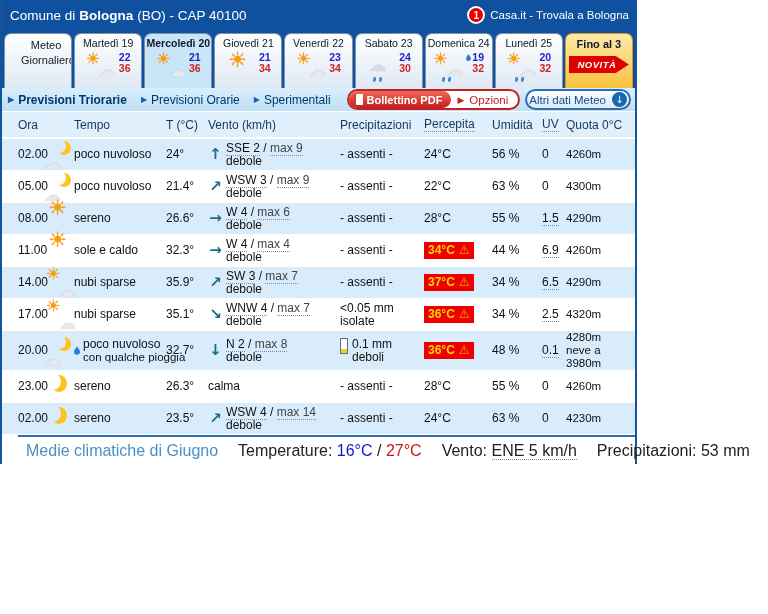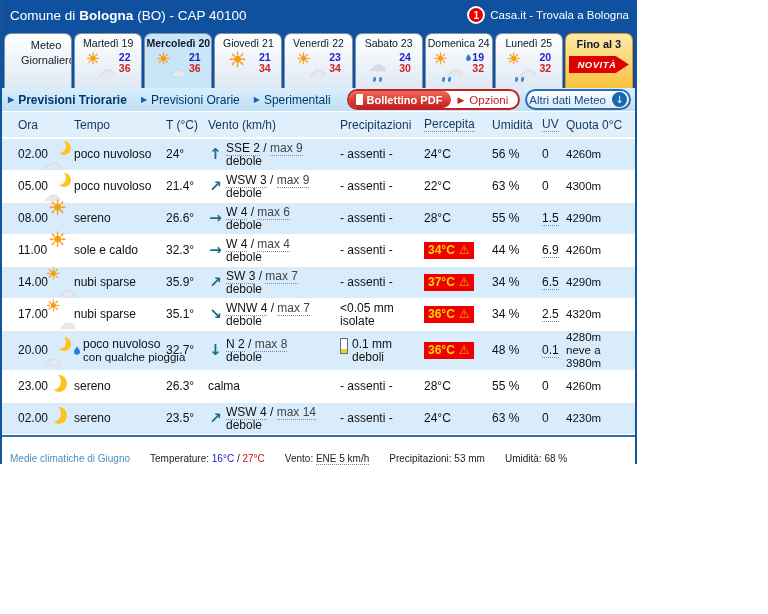--- a/index.html
+++ b/index.html
@@ -88,22 +88,22 @@
   .cloud.cl-l{left:-2px;right:auto;}
   .cloud.storm{color:#d9dde3;}
   .moon{position:absolute;width:14px;height:14px;border-radius:50%;
         box-shadow:inset -5px -2px 0 0 #fdc31e;right:3px;top:0;}
   .moon.big{width:16px;height:17px;left:5px;top:2px;box-shadow:inset -6px -2px 0 0 #fdc31e;}
   .mini-drop{position:absolute;width:3px;height:5px;background:#3a8ad6;border-radius:50% 50% 60% 60%;
              transform:rotate(12deg);bottom:-7px;}
   .dropsvg{flex:none;}
 
   
-  .cfooter{height:27px;border-top:2px solid #2f6fae;background:#fff;display:flex;align-items:flex-end;
-           gap:20px;padding:0 8px;font-size:10px;white-space:nowrap;}
+  .cfooter{height:27px;border-top:2px solid #2f6fae;background:#fff;display:flex;align-items:center;
+           gap:20px;padding:0 8px;font-size:16px;white-space:nowrap;margin-left:16px;}
   .flabel{color:#4c8fc4;cursor:pointer;}
   .fitem{color:#222;}
   .fmin{color:#1515cc;}
   .fmax{color:#cc1515;}
   .fwind{border-bottom:1px dotted #7a8aa0;cursor:pointer;}
 </style>
 </head>
 <body>
 
 <div class="canvas">

